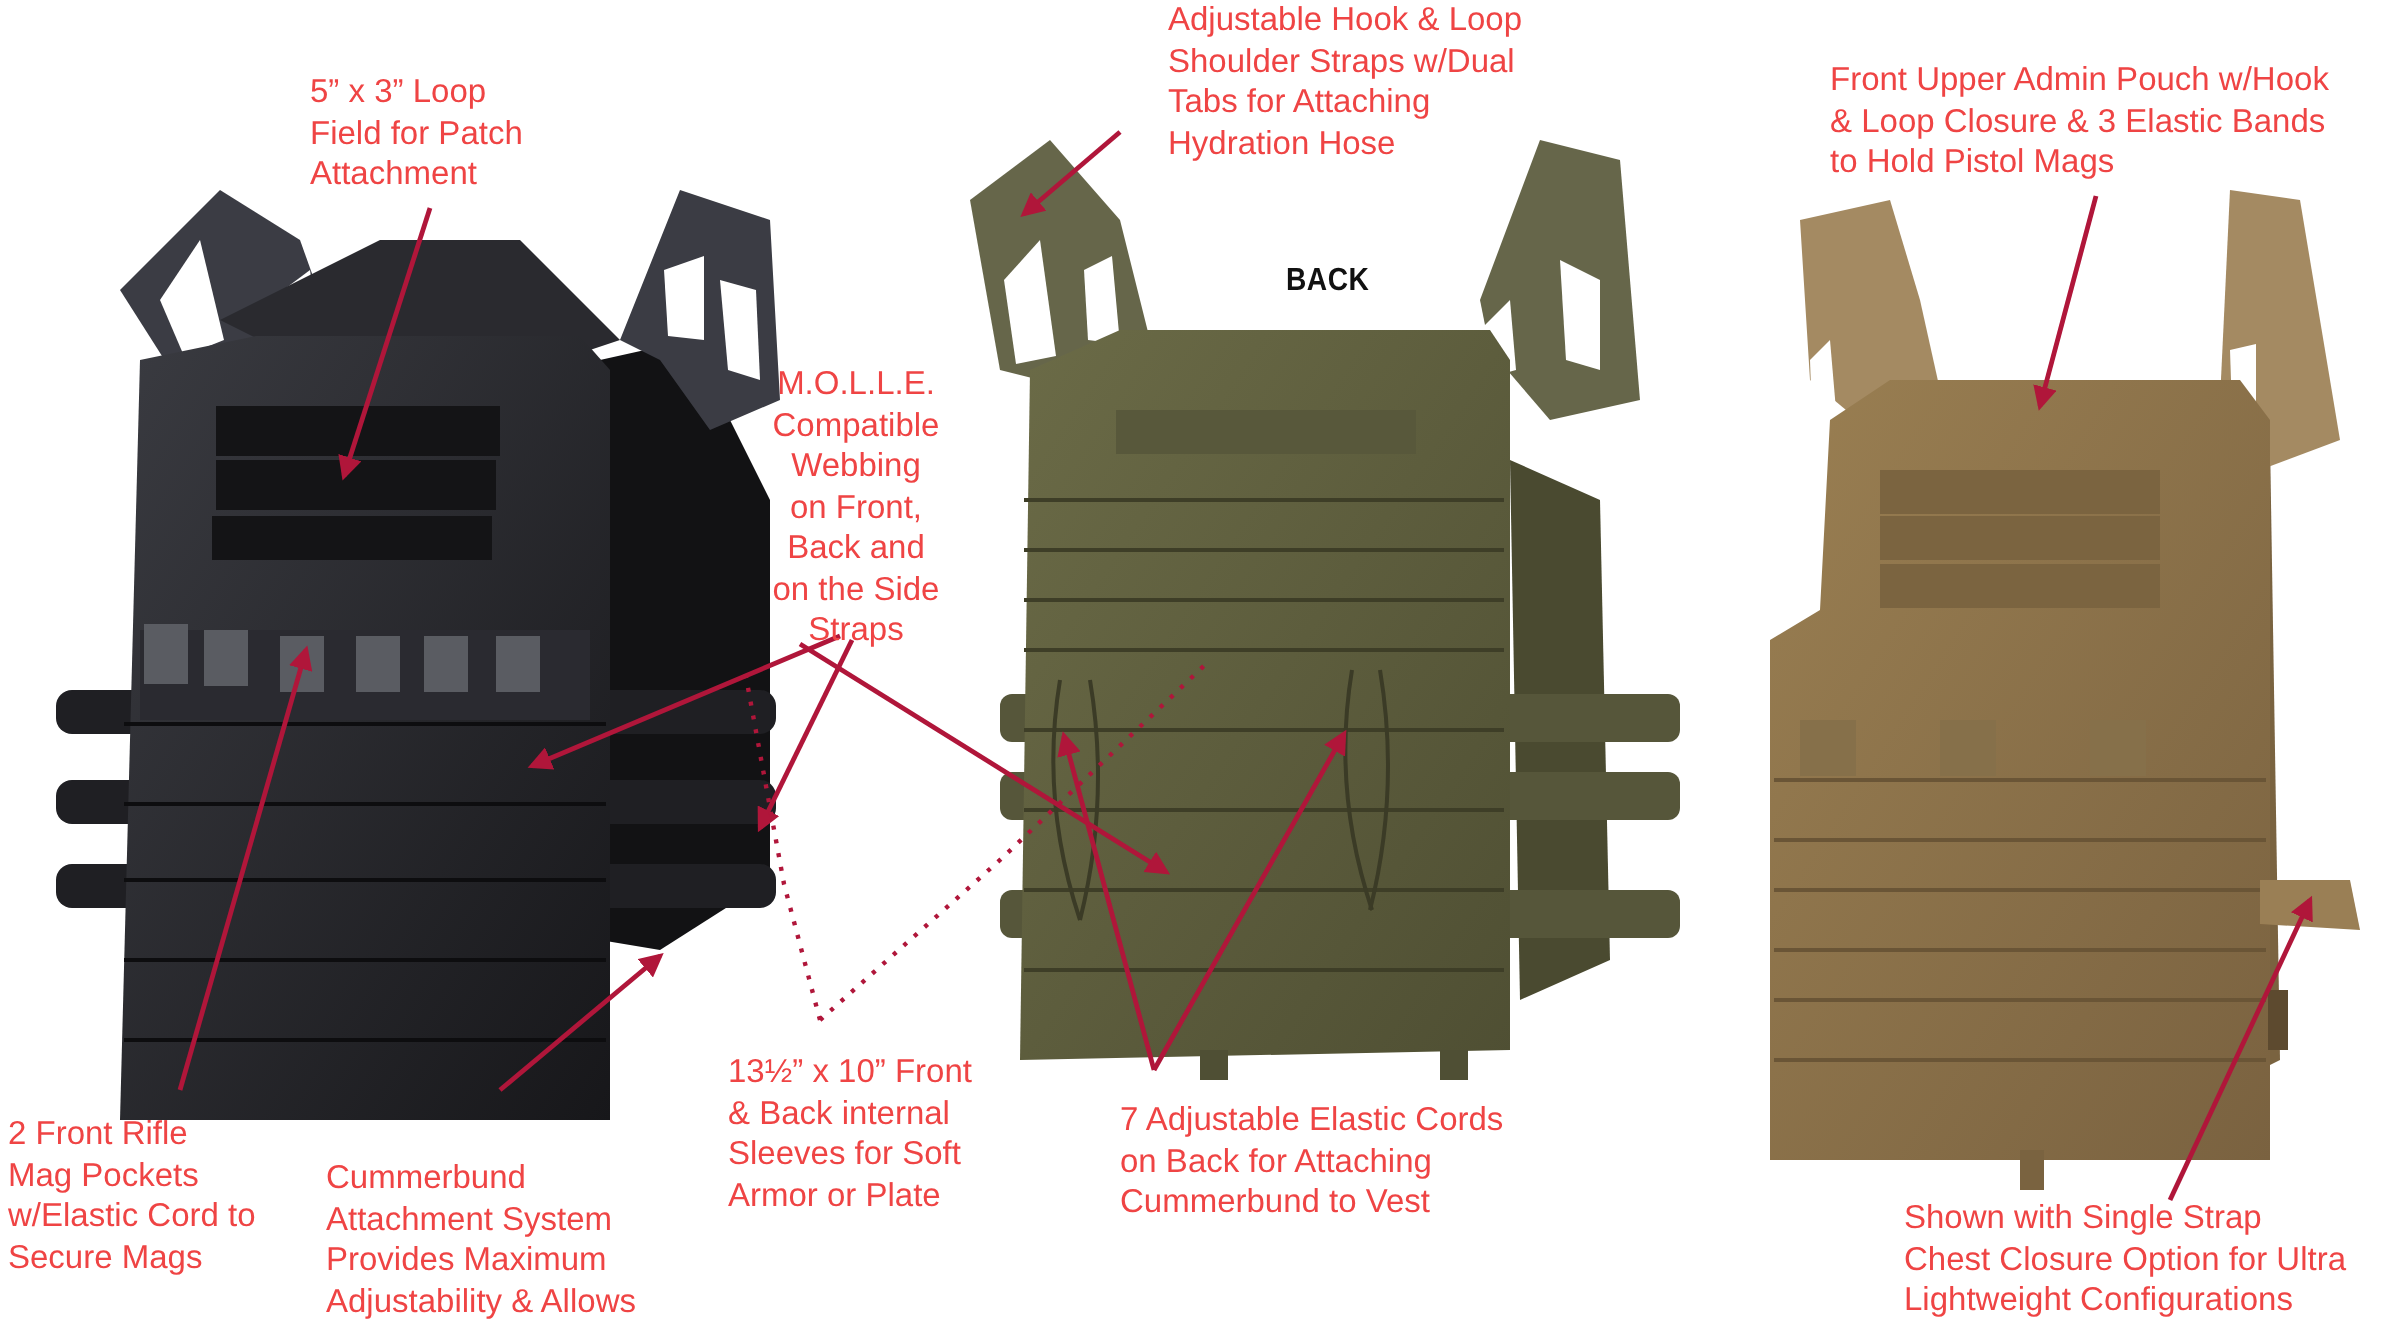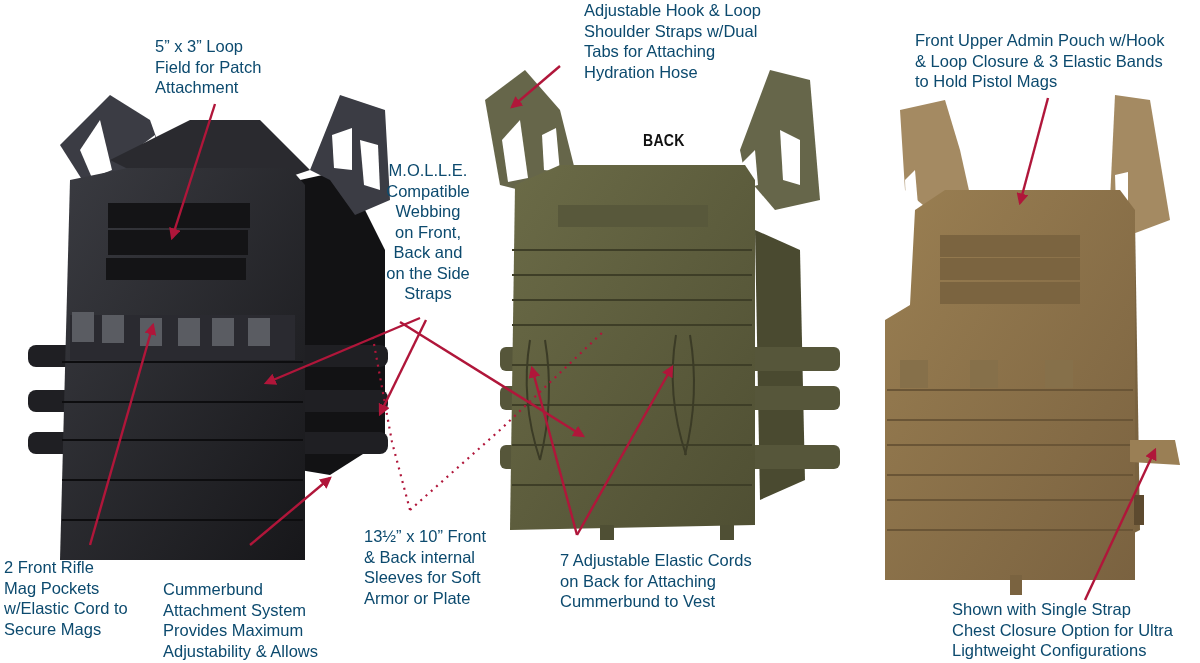--- a/index.html
+++ b/index.html
@@ -1,18 +1,18 @@
 <!DOCTYPE html>
 <html><head>
 <meta charset="utf-8">
 <style>
   html, body { margin: 0; padding: 0; background: #ffffff; }
   body { width: 1200px; height: 663px; position: relative; overflow: hidden;
          font-family: "Liberation Sans", "DejaVu Sans", sans-serif; color: #1a1a1a; }
-  .label { position: absolute; font-size: 16.5px; line-height: 20.5px; color: #0c4a6e; white-space: pre-line; }
+  .label { position: absolute; font-size: 16.5px; line-height: 20.5px; color: #ef4444; white-space: pre-line; }
   .label.center { text-align: center; }
   .back-tag { position: absolute; font-family: "Liberation Sans", sans-serif; font-weight: bold;
               font-size: 16px; letter-spacing: 0.3px; color: #111; transform: scaleX(0.88); transform-origin: left; }
   svg.layer { position: absolute; left: 0; top: 0; }
 </style>
 </head>
 <body>
 
 <svg class="layer" width="1200" height="663" viewBox="0 0 1200 663">
   <defs>
@@ -170,21 +170,21 @@
 <div class="label" style="left:155px; top:36px;">5” x 3” Loop
 Field for Patch
 Attachment</div>
 <div class="label" style="left:584px; top:0px;">Adjustable Hook &amp; Loop
 Shoulder Straps w/Dual
 Tabs for Attaching
 Hydration Hose</div>
 <div class="label" style="left:915px; top:30px;">Front Upper Admin Pouch w/Hook
 &amp; Loop Closure &amp; 3 Elastic Bands
 to Hold Pistol Mags</div>
-<div class="label center" style="left:376px; top:160px; width:104px;">M.O.L.L.E.
+<div class="label center" style="left:376px; top:182px; width:104px;">M.O.L.L.E.
 Compatible
 Webbing
 on Front,
 Back and
 on the Side
 Straps</div>
 <div class="label" style="left:4px; top:557px;">2 Front Rifle
 Mag Pockets
 w/Elastic Cord to
 Secure Mags</div>

